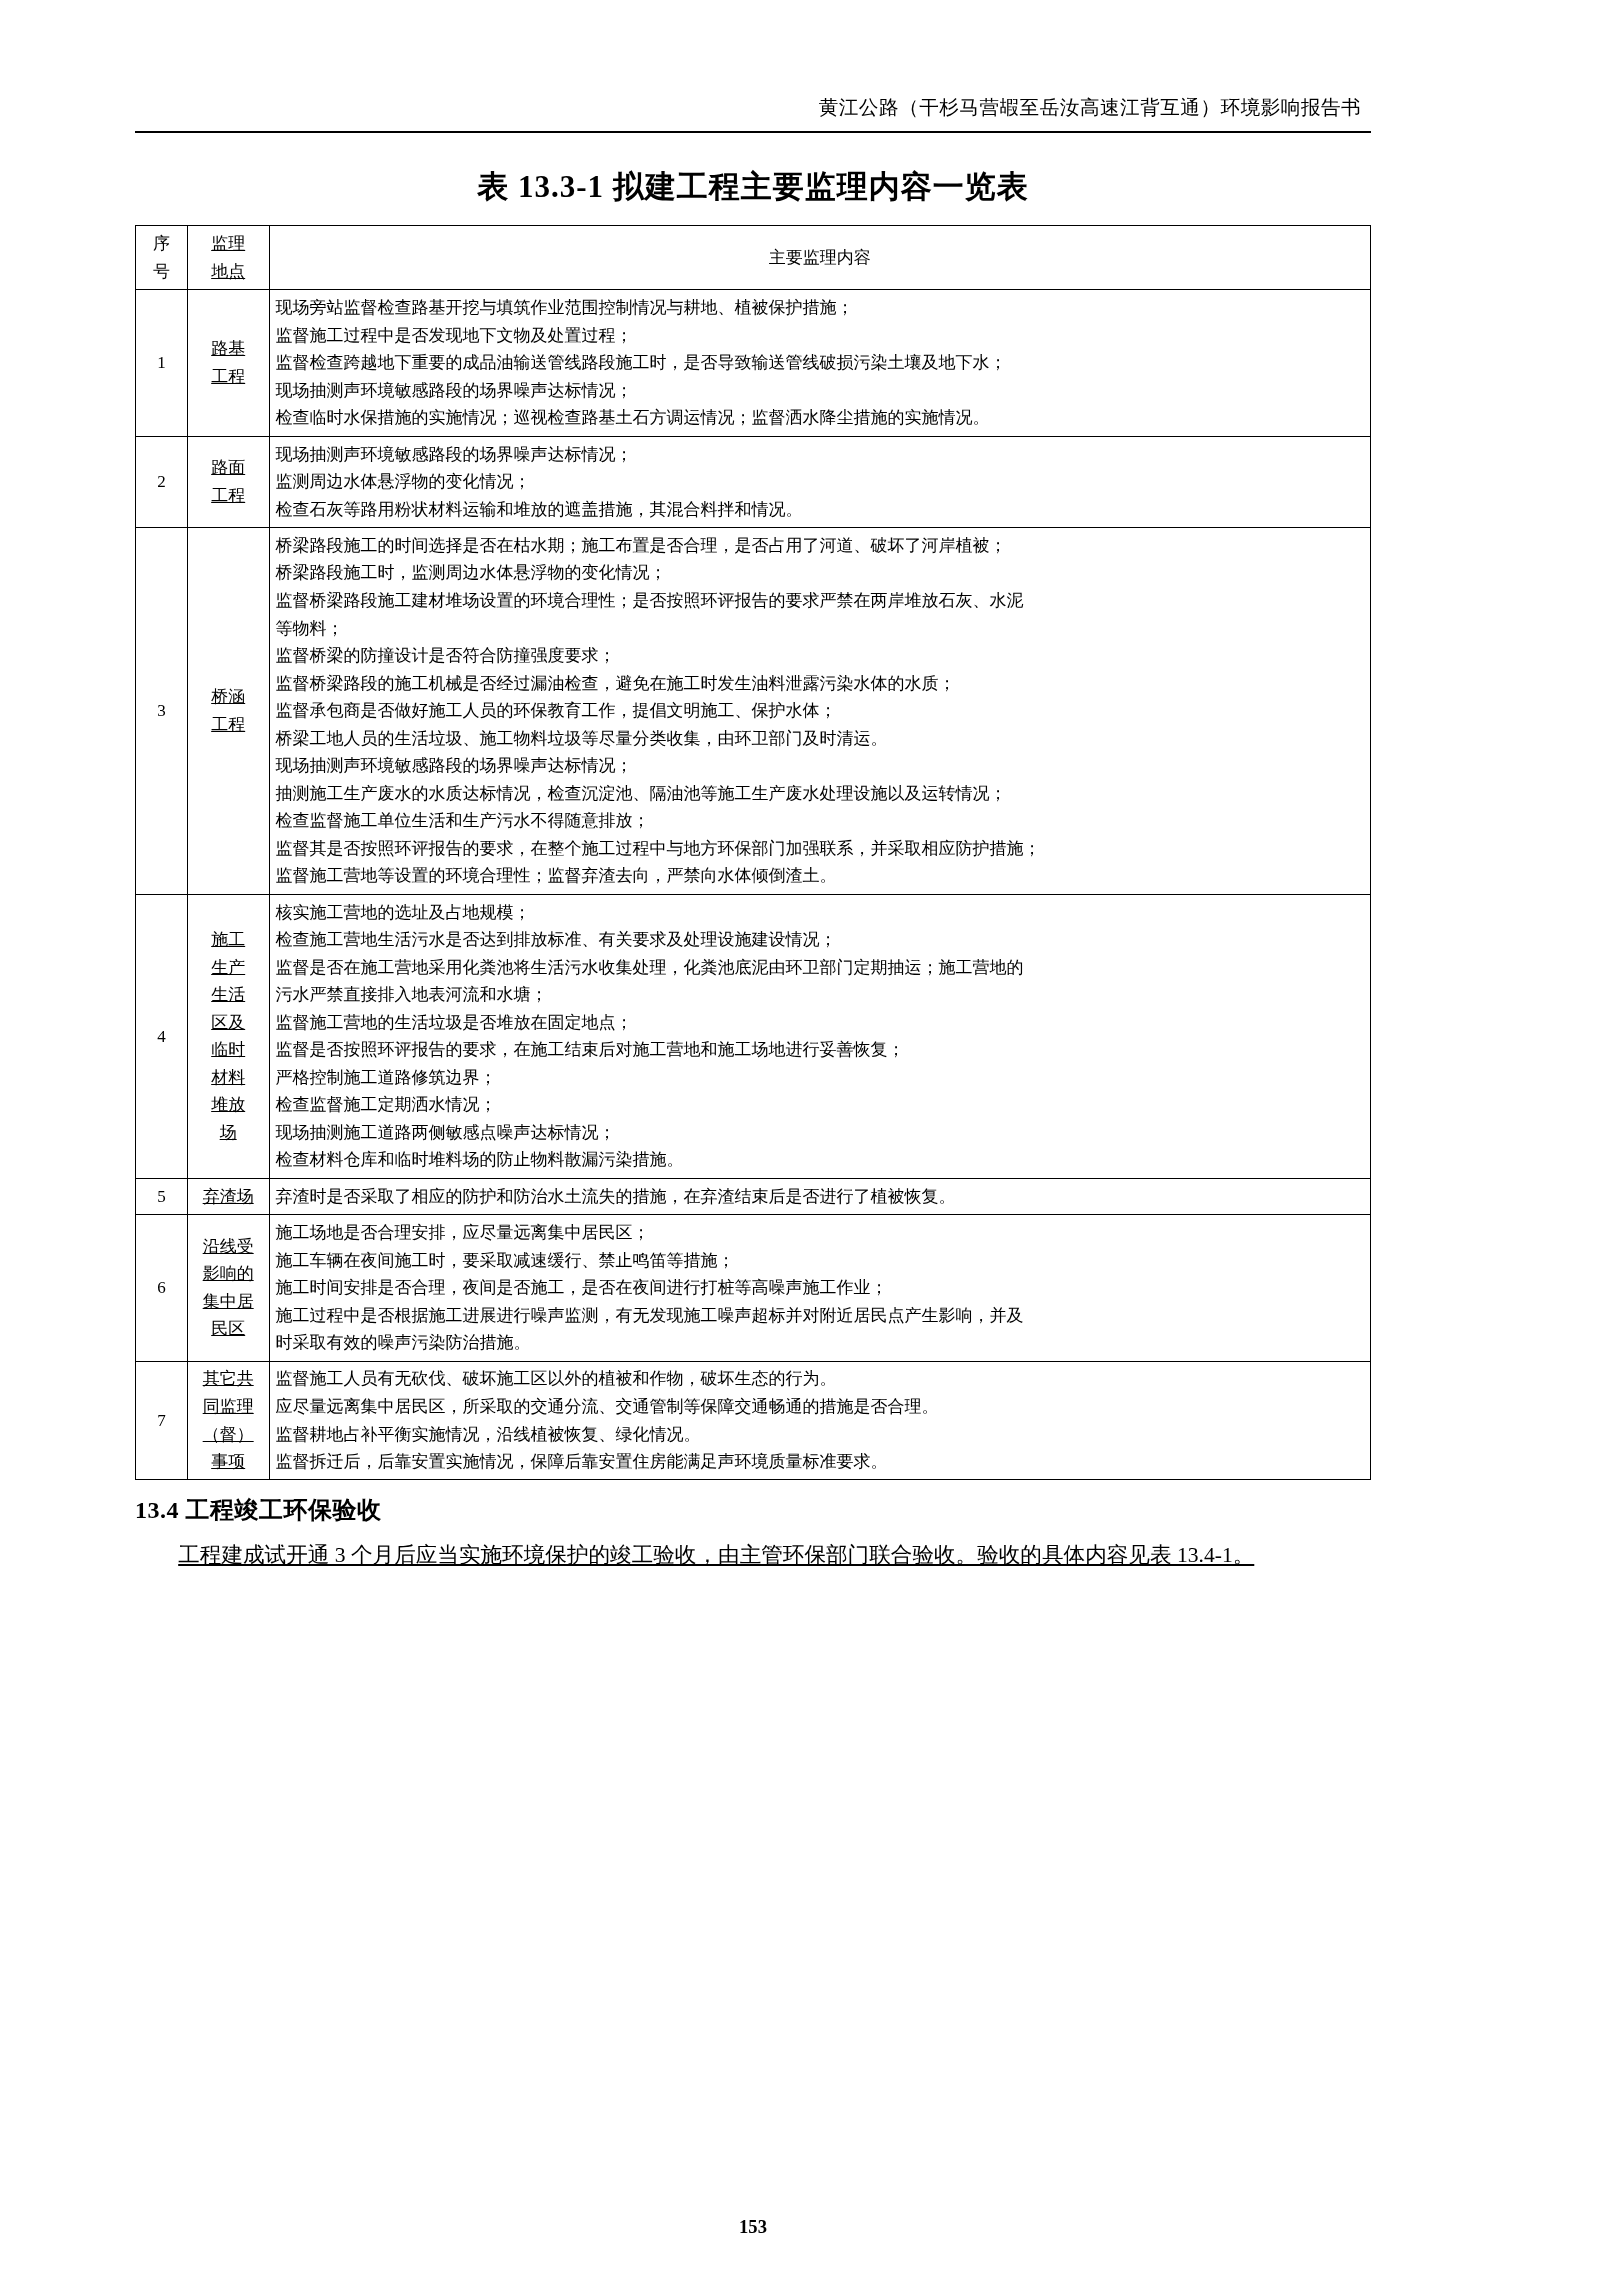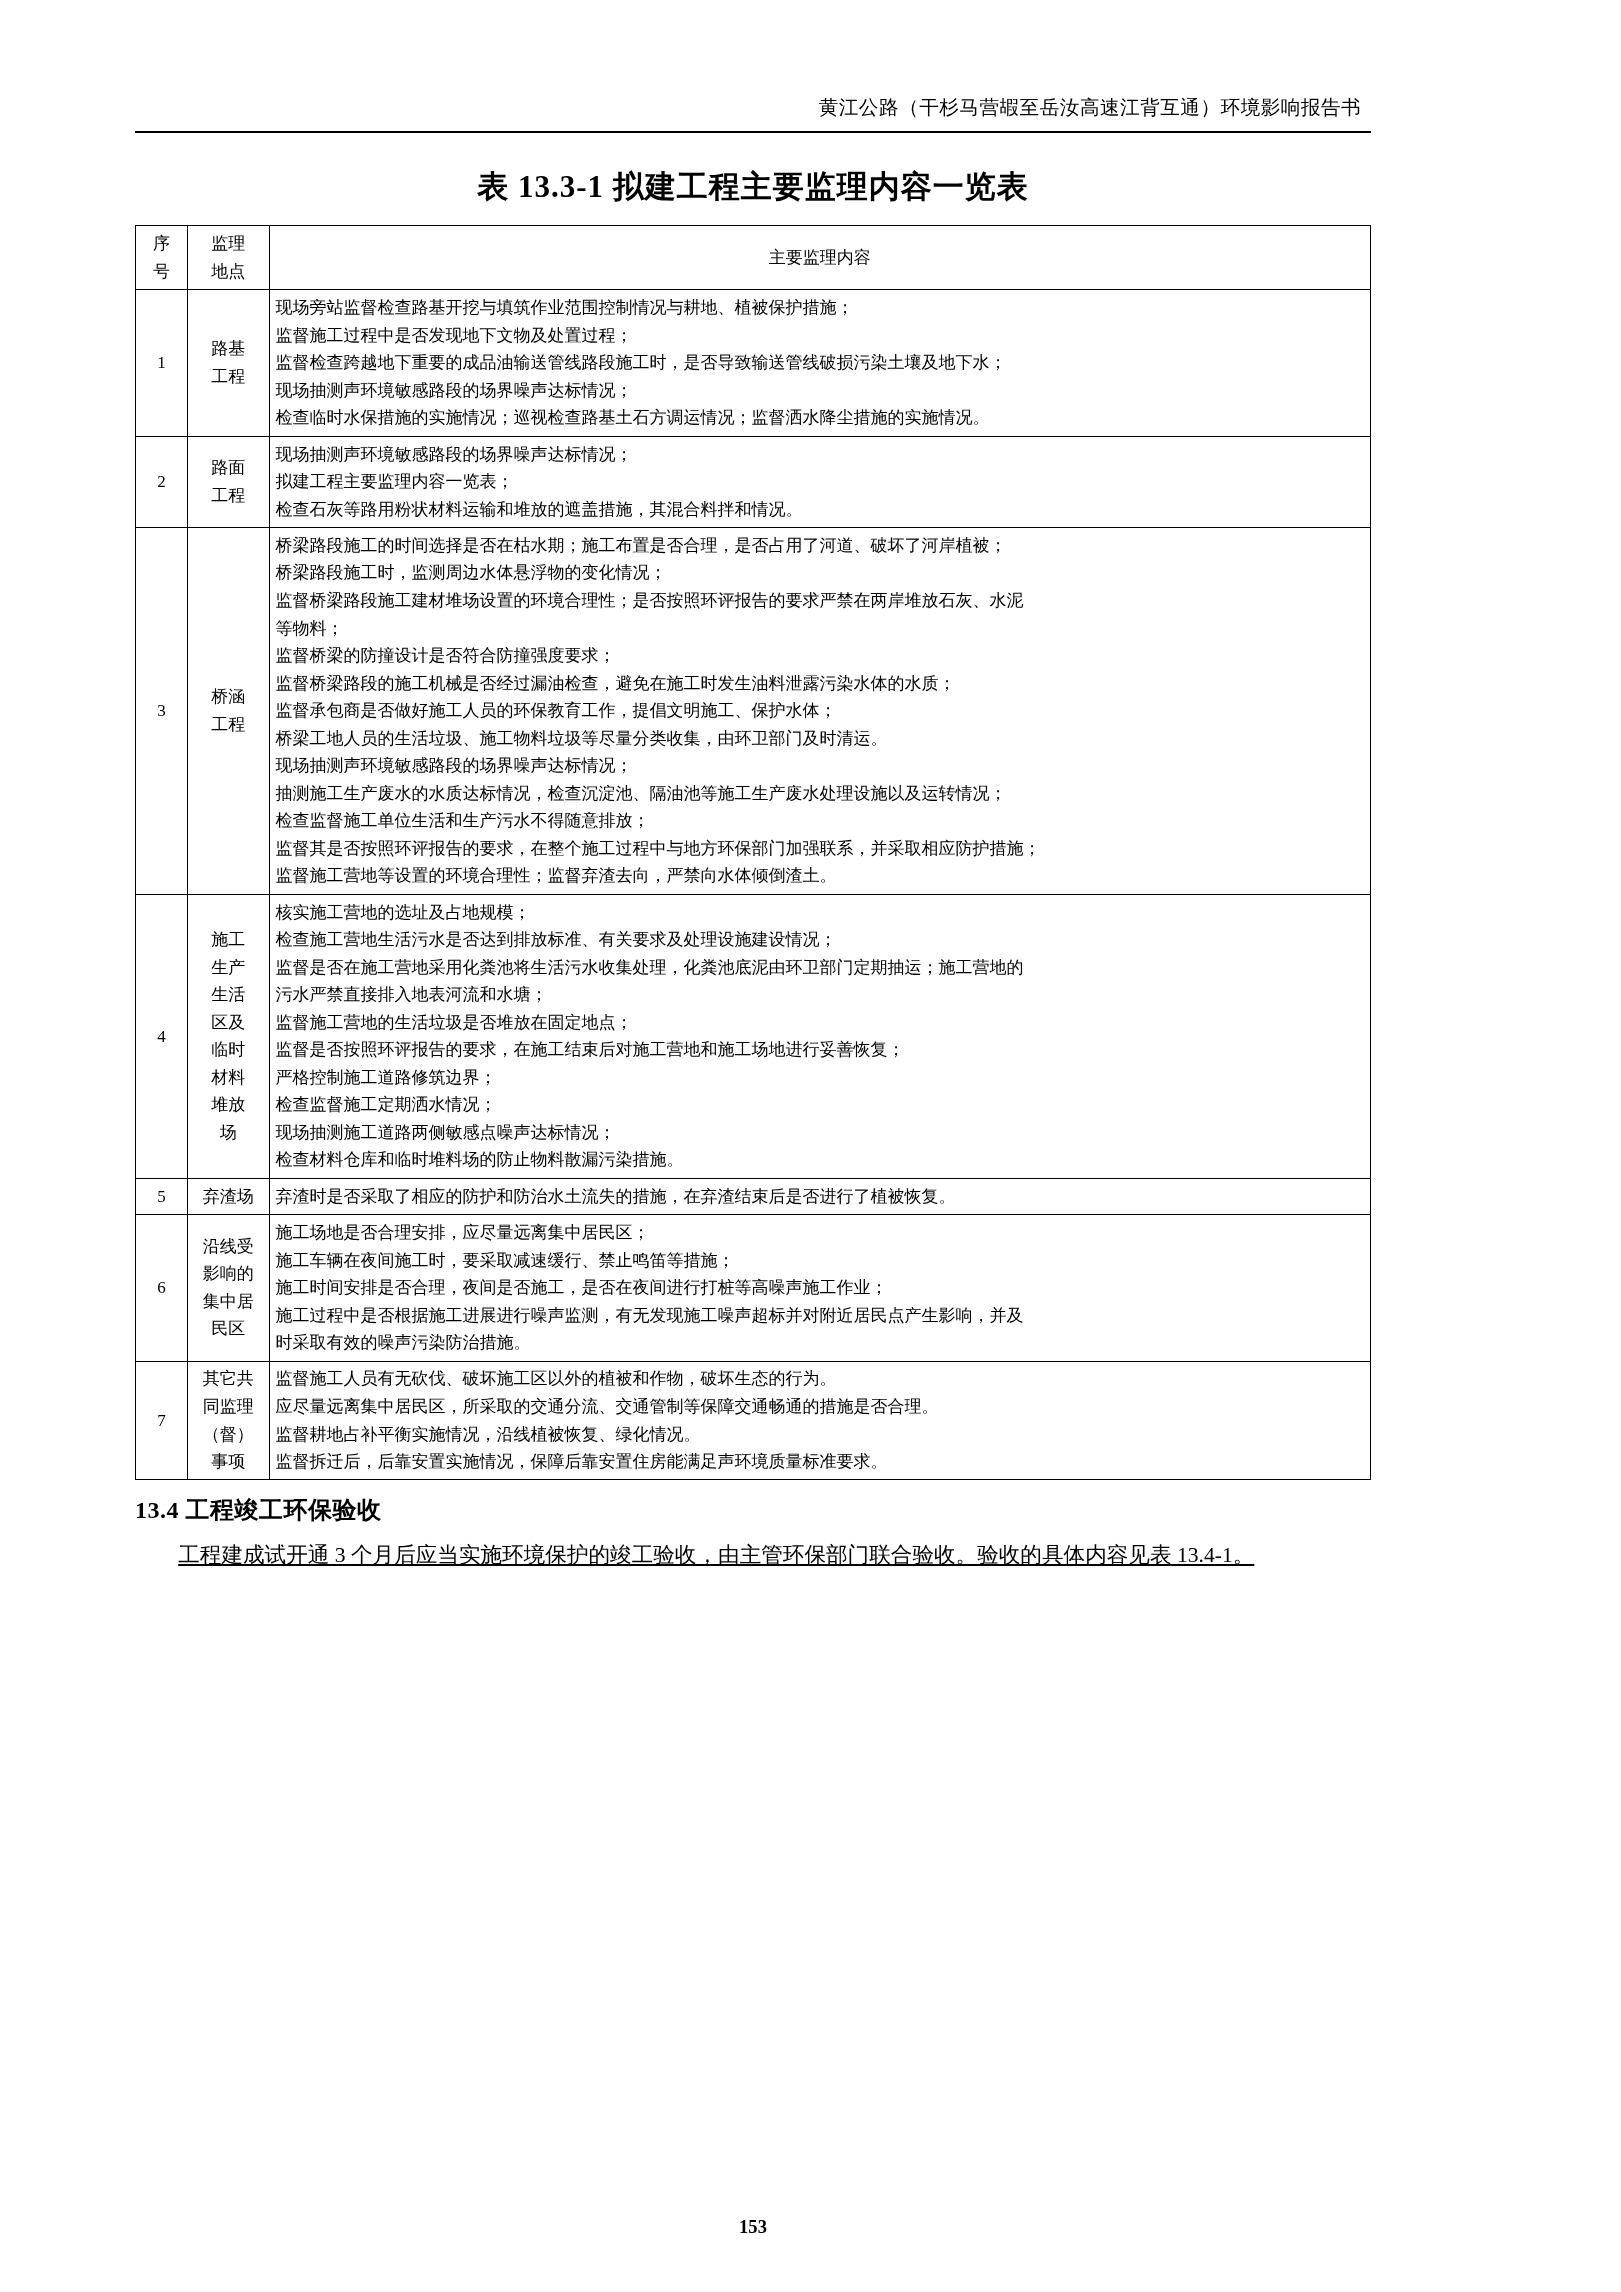--- a/index.html
+++ b/index.html
@@ -45,21 +45,21 @@
     table-layout: fixed;
   }
   table.main td, table.main th {
     border: 1px solid #000;
     vertical-align: middle;
     padding: 3.9px 5.9px;
     font-size: 17px;
     line-height: 1.62;
   }
   .col-no { width: 39px; text-align: center; }
-  .col-place { width: 69px; text-align: center; }
+  .col-place { width: 69px; text-align: center; text-decoration: underline; }
   .head-cell {
     text-align: center;
     font-size: 17px;
     padding: 5.9px 3.9px;
   }
   .place-cell {
     text-align: center;
     line-height: 1.45;
   }
   .content-cell {
@@ -138,21 +138,21 @@
       </tr>
 
       <tr>
         <td class="col-no">2</td>
         <td class="col-place place-cell">
           <div>路面</div>
           <div>工程</div>
         </td>
         <td class="content-cell">
           <p>现场抽测声环境敏感路段的场界噪声达标情况；</p>
-          <p>拟建工程主要监理内容一览表；</p>
+          <p>监测周边水体悬浮物的变化情况；</p>
           <p>检查石灰等路用粉状材料运输和堆放的遮盖措施，其混合料拌和情况。</p>
         </td>
       </tr>
 
       <tr>
         <td class="col-no">3</td>
         <td class="col-place place-cell">
           <div>桥涵</div>
           <div>工程</div>
         </td>

